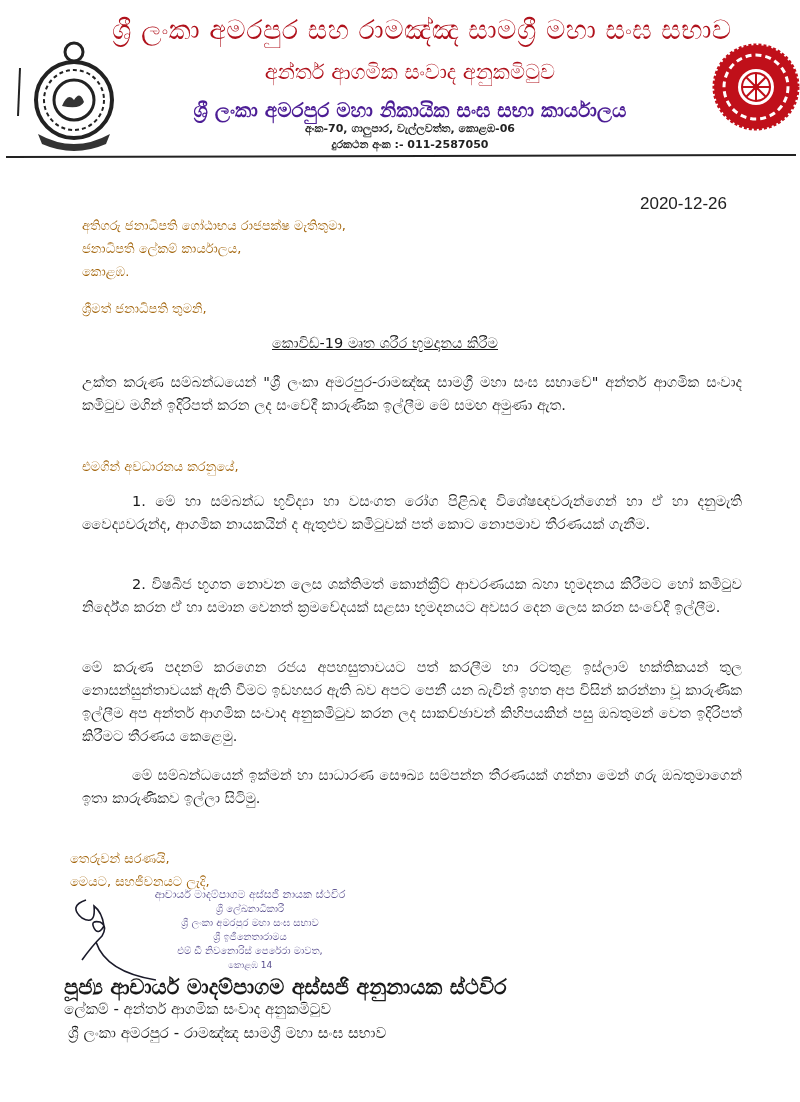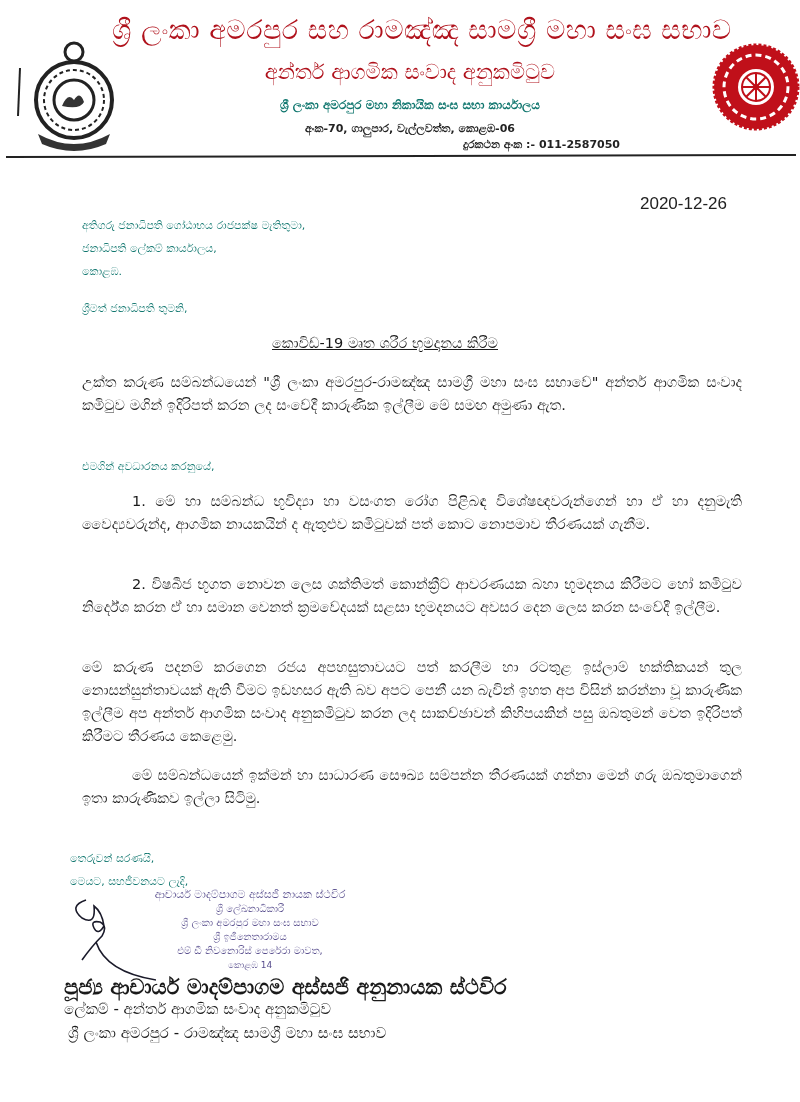--- a/index.html
+++ b/index.html
@@ -12,35 +12,35 @@
     left: 112px; top: 14px; width: 580px; text-align: center;
     font-size: 27px; color: #b0121c; font-family: "DejaVu Serif", serif; white-space: nowrap;
     letter-spacing: 0.5px;
   }
   .header-sub {
     left: 180px; top: 60px; width: 460px; text-align: center;
     font-size: 21px; color: #b0121c; font-family: "DejaVu Serif", serif; white-space: nowrap;
   }
   .header-office {
     left: 180px; top: 98px; width: 460px; text-align: center;
-    font-size: 12px; font-weight: bold; color: #0f766e; white-space: nowrap;
+    font-size: 20px; font-weight: bold; color: #4c1d95; white-space: nowrap;
   }
   .header-addr {
     left: 200px; top: 122px; width: 420px; text-align: center;
     font-size: 11px; font-weight: bold; color: #222; white-space: nowrap;
   }
   .header-phone {
-    left: 200px; top: 138px; width: 420px; text-align: right;
+    left: 200px; top: 138px; width: 420px; text-align: center;
     font-size: 11px; font-weight: bold; color: #222; white-space: nowrap;
   }
   .rule { left: 6px; top: 155px; width: 790px; height: 2px; background: #222; transform: rotate(-0.15deg); }
   .logo-left { left: 16px; top: 38px; width: 100px; height: 116px; }
   .logo-right { left: 712px; top: 43px; width: 88px; height: 88px; }
   .date { left: 640px; top: 194px; font-family: Liberation Sans, sans-serif; font-size: 17px; color: #222; }
-  .text { font-size: 11px; color: #0f766e; line-height: 23px; white-space: nowrap; }
+  .text { font-size: 13px; color: #a16207; line-height: 23px; white-space: nowrap; }
   .para { font-size: 14.5px; color: #1a1a1a; line-height: 23px; }
   .subject { left: 272px; top: 335px; font-size: 14.5px; text-decoration: underline; white-space: nowrap; }
   .sign-stamp {
     left: 130px; top: 888px; width: 240px; color: #3b2f7a; font-size: 10px; line-height: 14px;
     text-align: center; opacity: 0.85;
   }
   .sig-name { font-size: 21px; font-weight: bold; }
   .sig-line { font-size: 15px; }
 </style>
 </head>

